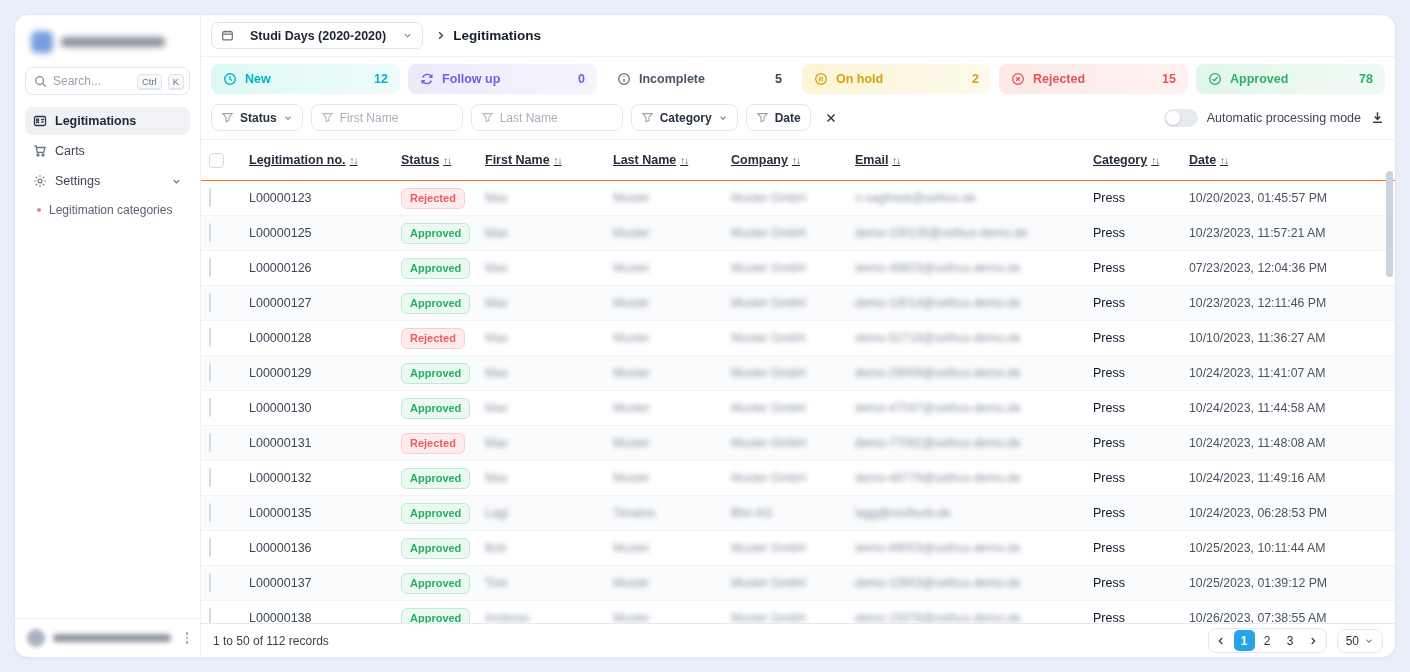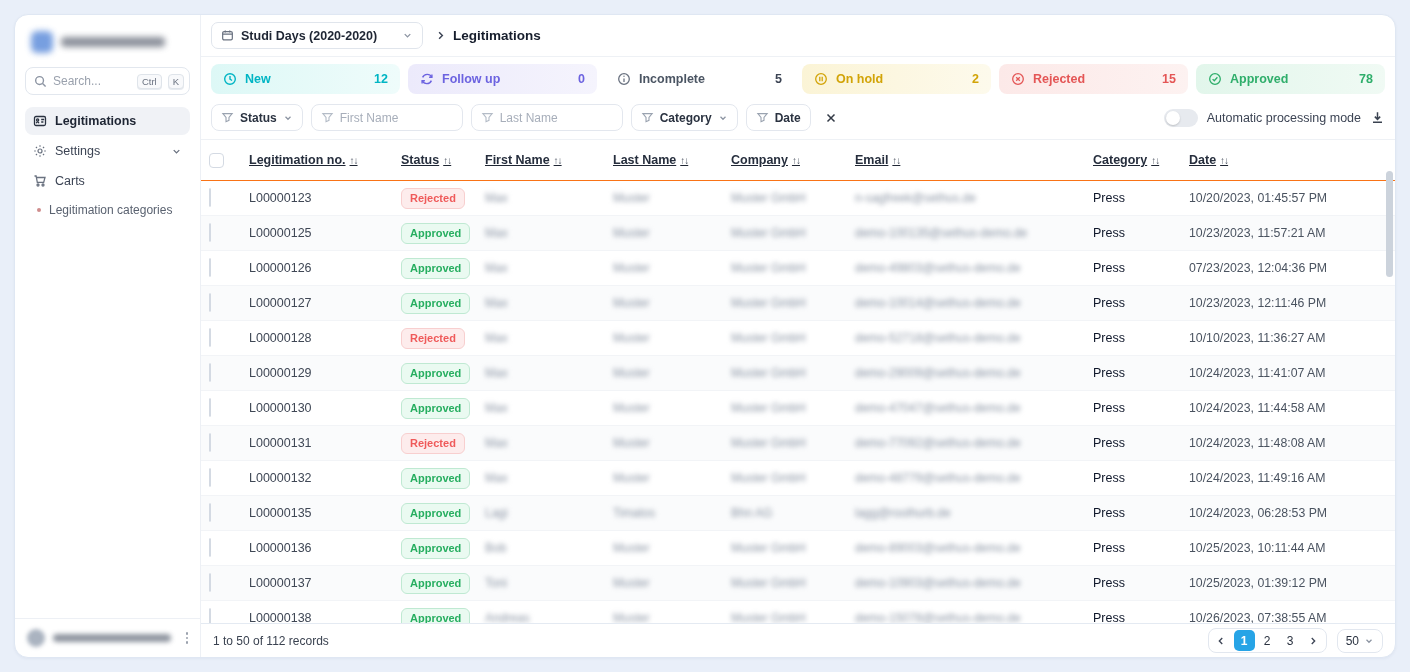--- a/index.html
+++ b/index.html
@@ -54,21 +54,21 @@
   .email-blur { width:118px; height:8px; border-radius:4px; background:#6a7280; filter:blur(2.5px); opacity:.75; }
   .vdots { display:flex; flex-direction:column; gap:2px; margin-left:auto; }
   .vdots i { width:2.5px; height:2.5px; border-radius:50%; background:#9aa1ad; }
   
   .main { flex:1; display:flex; flex-direction:column; min-width:0; position:relative; }
   .topbar {
     display:flex; align-items:center; gap:12px; height:42px; padding:0 16px 0 10px;
     border-bottom:1px solid #eef1f5;
   }
   .season-select {
-    display:flex; align-items:center; gap:7px; height:27px; min-width:212px;
+    display:flex; align-items:center; gap:16px; height:27px; min-width:212px;
     border:1px solid #e0e5ec; border-radius:7px; padding:0 9px; cursor:pointer;
   }
   .season-select .lbl { font-size:12.5px; font-weight:bold; color:#1e2533; flex:1; }
   .crumb { display:flex; align-items:center; gap:7px; }
   .crumb .lbl { font-size:13.5px; font-weight:bold; color:#161d2c; }
   .icon { display:inline-flex; flex:none; }
   .muted { color:#8d95a3; }
   
   .tabs { display:flex; gap:8px; padding:7px 10px 5px 10px; }
   .tab {
@@ -174,42 +174,42 @@
           <svg width="14" height="14" viewBox="0 0 14 14" fill="none" stroke="#2a3240" stroke-width="1.3">
               <rect x="1.5" y="2.5" width="11" height="9" rx="1.5"></rect>
               <circle cx="4.6" cy="6" r="1.1"></circle>
               <path d="M3.3 9.3c.3-1 .8-1.4 1.3-1.4s1 .4 1.3 1.4M8.2 5.5h3M8.2 8h2.2"></path>
             </svg>
         </span>
         <span>Legitimations</span>
       </div>
       <div class="nav-item">
         <span class="icon">
-          <svg width="14" height="14" viewBox="0 0 14 14" fill="none" stroke="#6a7280" stroke-width="1.2">
-              <circle cx="7" cy="7" r="2"></circle>
-              <path d="M7 1.2v1.6M7 11.2v1.6M1.2 7h1.6M11.2 7h1.6M2.9 2.9l1.1 1.1M10 10l1.1 1.1M11.1 2.9L10 4M4 10l-1.1 1.1"></path>
-            </svg>
-        </span>
-        <span>Settings</span>
-        <span class="spacer"></span>
-        <span class="icon">
-          <svg width="11" height="11" viewBox="0 0 12 12" fill="none" stroke="#6a7280" stroke-width="1.5">
-              <path d="M3 4.5l3 3 3-3"></path>
-            </svg>
-        </span>
-      </div>
-      <div class="nav-item">
-        <span class="icon">
           <svg width="14" height="14" viewBox="0 0 14 14" fill="none" stroke="#6a7280" stroke-width="1.3">
               <path d="M1.5 2h1.6l1.2 6.4h6.4l1.3-4.9H4"></path>
               <circle cx="5" cy="11" r="1"></circle>
               <circle cx="10" cy="11" r="1"></circle>
             </svg>
         </span>
         <span>Carts</span>
+      </div>
+      <div class="nav-item">
+        <span class="icon">
+          <svg width="14" height="14" viewBox="0 0 14 14" fill="none" stroke="#6a7280" stroke-width="1.2">
+              <circle cx="7" cy="7" r="2"></circle>
+              <path d="M7 1.2v1.6M7 11.2v1.6M1.2 7h1.6M11.2 7h1.6M2.9 2.9l1.1 1.1M10 10l1.1 1.1M11.1 2.9L10 4M4 10l-1.1 1.1"></path>
+            </svg>
+        </span>
+        <span>Settings</span>
+        <span class="spacer"></span>
+        <span class="icon">
+          <svg width="11" height="11" viewBox="0 0 12 12" fill="none" stroke="#6a7280" stroke-width="1.5">
+              <path d="M3 4.5l3 3 3-3"></path>
+            </svg>
+        </span>
       </div>
       <div class="nav-sub">
         <span class="dot"></span>
         <span>Legitimation categories</span>
       </div>
     </nav>
 
     <div class="sidebar-bottom">
       <div class="avatar-blur"></div>
       <div class="email-blur"></div>

